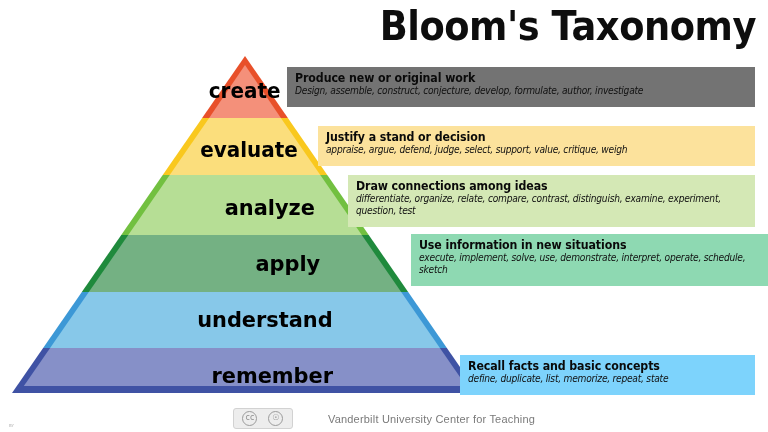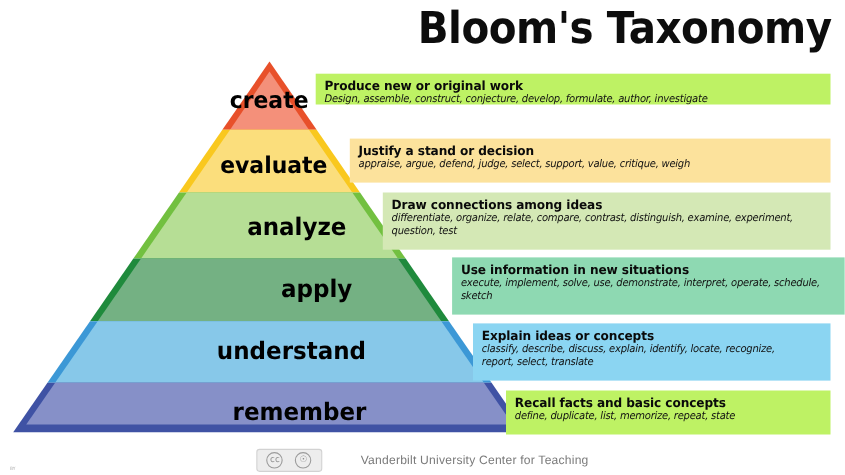--- a/index.html
+++ b/index.html
@@ -160,41 +160,37 @@
       </g>
   </svg>
 
   <div class="level-word" style="font-size: 21px; line-height: 21px; right: 488px; top: 81.24px;">create</div>
   <div class="level-word" style="font-size: 21px; line-height: 21px; right: 470px; top: 140.24px;">evaluate</div>
   <div class="level-word" style="font-size: 22px; line-height: 22px; right: 453px; top: 196.68px;">analyze</div>
   <div class="level-word" style="font-size: 22px; line-height: 22px; right: 448px; top: 252.68px;">apply</div>
   <div class="level-word" style="font-size: 22px; line-height: 22px; right: 435px; top: 308.68px;">understand</div>
   <div class="level-word" style="font-size: 22px; line-height: 22px; right: 435px; top: 364.68px;">remember</div>
 
-  <div class="callout" style="left: 287px; top: 67px; width: 468px; height: 28px; background: #bef264;">
+  <div class="callout" style="left: 287px; top: 67px; width: 468px; height: 40px; background: #737373;">
     <div class="c-head">Produce new or original work</div>
     <div class="c-verbs">Design, assemble, construct, conjecture, develop, formulate, author, investigate</div>
   </div>
   <div class="callout" style="left: 318px; top: 126px; width: 437px; height: 40px; background: rgb(252, 226, 156);">
     <div class="c-head">Justify a stand or decision</div>
     <div class="c-verbs">appraise, argue, defend, judge, select, support, value, critique, weigh</div>
   </div>
   <div class="callout" style="left: 348px; top: 175px; width: 407px; height: 52px; background: rgb(212, 232, 181);">
     <div class="c-head">Draw connections among ideas</div>
     <div class="c-verbs">differentiate, organize, relate, compare, contrast, distinguish, examine, experiment, question, test</div>
   </div>
   <div class="callout" style="left: 380px; top: 234px; width: 375px; height: 52px; background: rgb(142, 217, 178); margin-left: 31px;">
     <div class="c-head">Use information in new situations</div>
     <div class="c-verbs">execute, implement, solve, use, demonstrate, interpret, operate, schedule, sketch</div>
   </div>
-  <div class="callout" style="left: 430px; top: 294px; width: 325px; height: 52px; background: rgb(139, 213, 242);">
-    <div class="c-head">Explain ideas or concepts</div>
-    <div class="c-verbs">classify, describe, discuss, explain, identify, locate, recognize, report, select, translate</div>
-  </div>
-  <div class="callout" style="left: 460px; top: 355px; width: 295px; height: 40px; background: #bef264;">
+  <div class="callout" style="left: 460px; top: 355px; width: 295px; height: 40px; background: #7dd3fc;">
     <div class="c-head">Recall facts and basic concepts</div>
     <div class="c-verbs">define, duplicate, list, memorize, repeat, state</div>
   </div>
 
   <div id="footer">
     <div id="cc-badge">
       <div class="cc-circle">cc</div>
       <div class="cc-circle">☉</div>
       <div id="cc-by-text">BY</div>
     </div>

